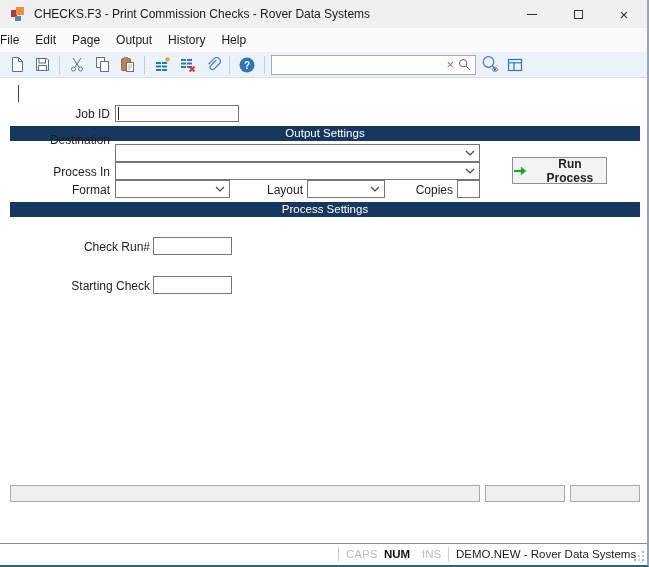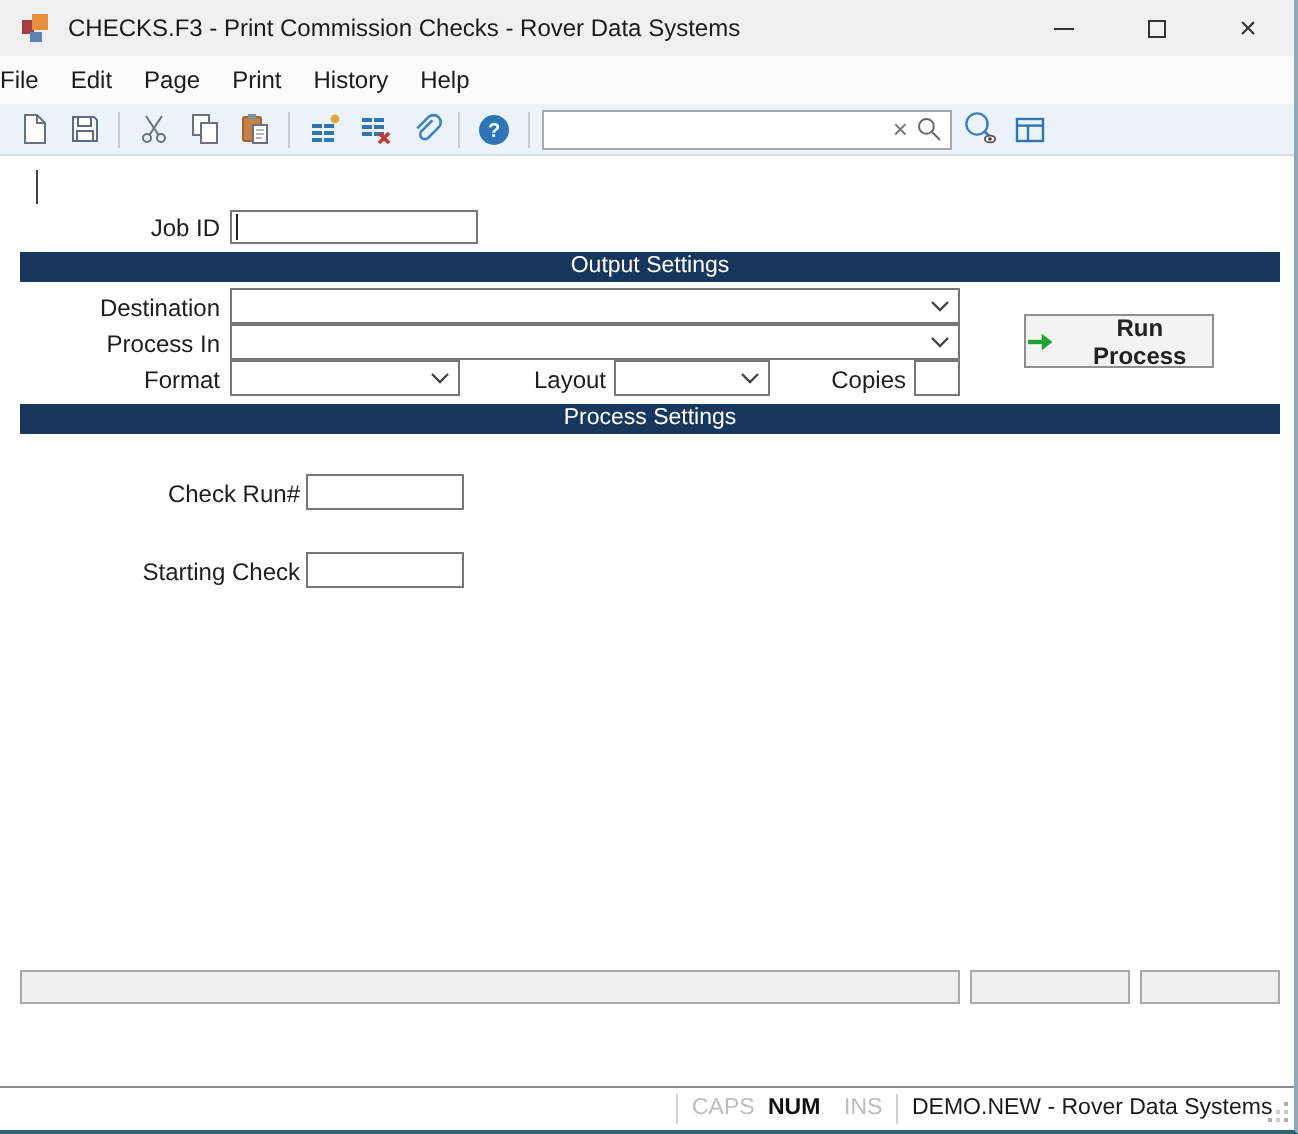--- a/index.html
+++ b/index.html
@@ -90,21 +90,21 @@
       <button class="wc">
           <span class="close-glyph">×</span>
         </button>
     </div>
   </div>
 
   <div class="menubar">
     <span class="menu-item">File</span>
     <span class="menu-item">Edit</span>
     <span class="menu-item">Page</span>
-    <span class="menu-item">Print</span>
+    <span class="menu-item">Output</span>
     <span class="menu-item">History</span>
     <span class="menu-item">Help</span>
   </div>
 
   <div class="toolbar">
     <button class="tbtn">
       <svg width="17" height="17" viewBox="0 0 17 17">
         <path d="M3.5 1.5 h6 l4 4 v10 h-10 z" fill="#fff" stroke="#66727f"></path>
         <path d="M9.5 1.5 v4 h4" fill="none" stroke="#66727f"></path>
       </svg>
@@ -207,21 +207,21 @@
 
   <div class="content">
     <div class="caret"></div>
 
     <span class="lbl" style="left:0;width:110px;top:29px">Job ID</span>
     <input class="tin" style="left: 115px; top: 27px; width: 124px;" value="">
     <div class="in-caret"></div>
 
     <div class="band" style="top:48px">Output Settings</div>
 
-    <span class="lbl" style="left:0;width:110px;top:69px">Destination</span>
+    <span class="lbl" style="left:0;width:110px;top:55px">Destination</span>
     <div class="combo" style="left:115px;top:66px;width:365px">
       <span class="val"></span>
       <svg class="chev" width="10" height="6" viewBox="0 0 10 6">
           <path d="M1 1 L5 5 L9 1" fill="none" stroke="#444" stroke-width="1.2"></path>
         </svg>
     </div>
 
     <span class="lbl" style="left:0;width:110px;top:87px">Process In</span>
     <div class="combo" style="left:115px;top:84px;width:365px">
       <span class="val"></span>

